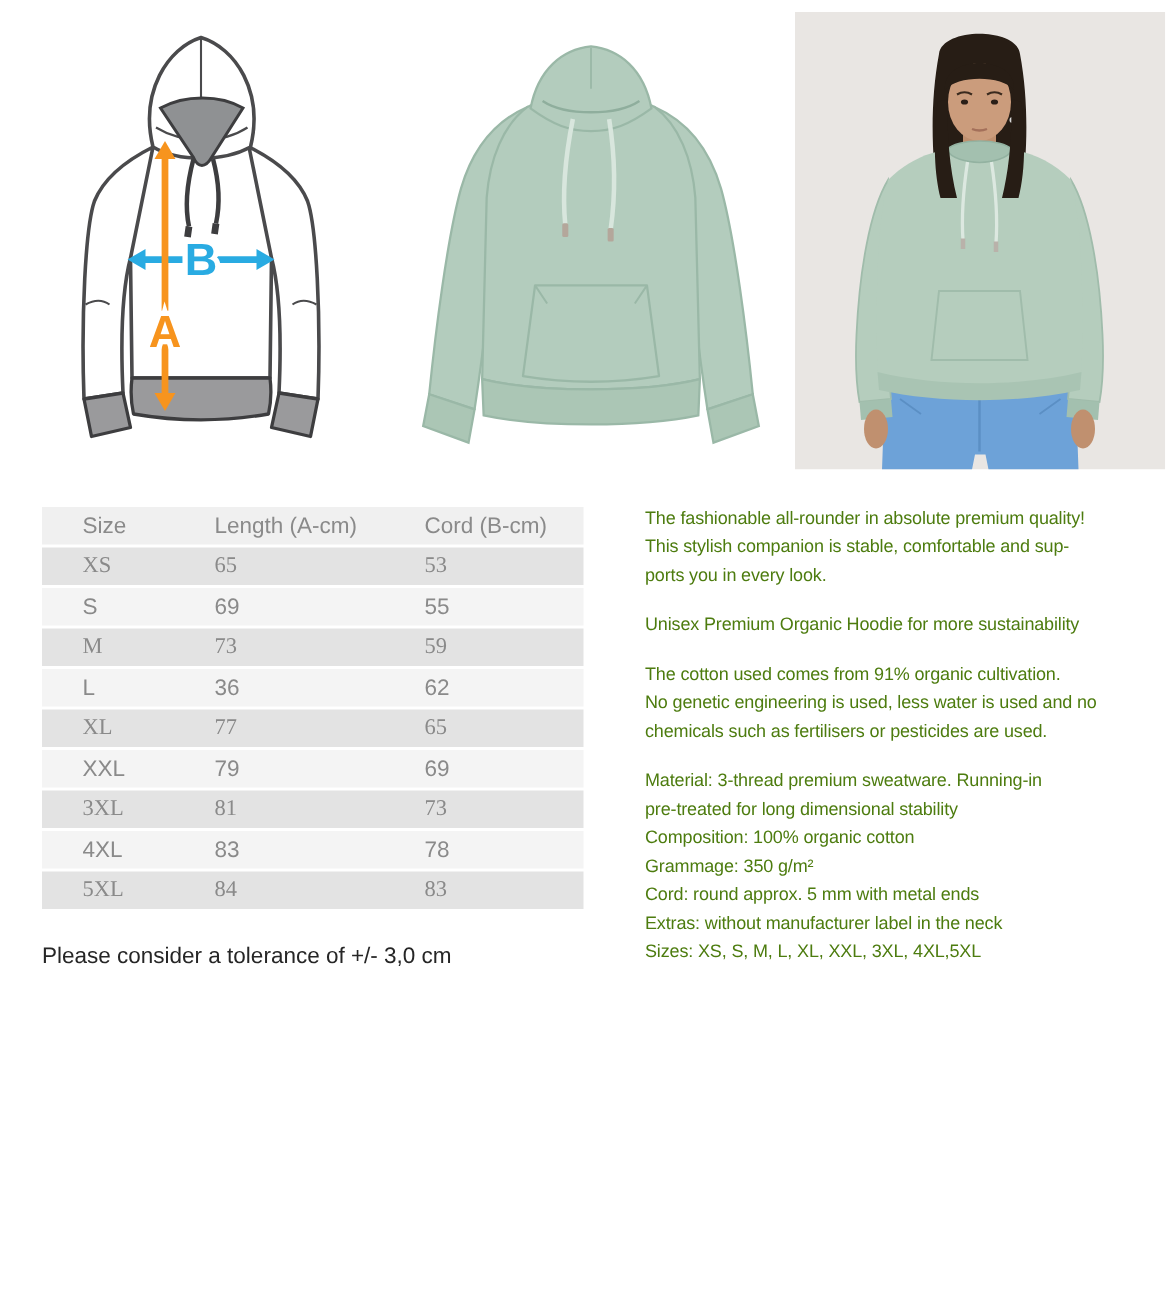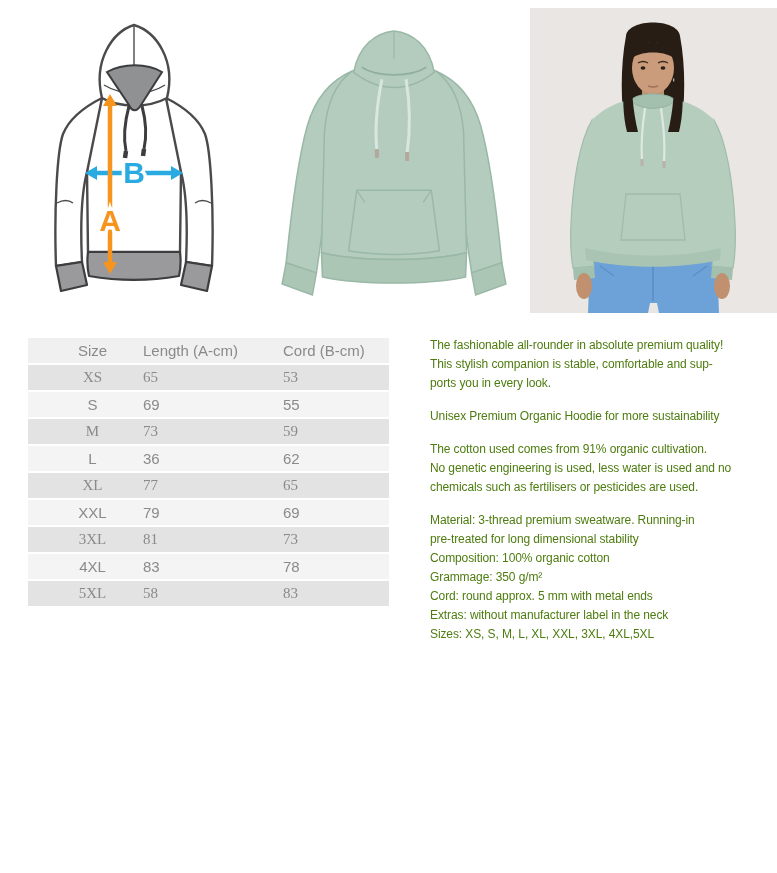--- a/index.html
+++ b/index.html
@@ -10,21 +10,21 @@
   .img-panel{position:absolute;}
   .diagram-panel{left:30px;top:18px;width:220px;height:292px;}
   .flat-panel{left:268px;top:8px;width:252px;height:304px;}
   .model-panel{left:530px;top:8px;width:247px;height:305px;}
   .img-panel svg{display:block;width:100%;height:100%;}
 
   
   .chart{position:absolute;left:28px;top:338px;width:361px;font-size:15px;color:#8a8a8a;}
   .chart .row{display:grid;grid-template-columns:115px 140px 1fr;align-items:center;
               height:25px;margin-bottom:2px;}
-  .chart .row > span:first-child{padding-left:14px;text-align:center;}
+  .chart .row > span:first-child{padding-left:27px;}
   .chart .thead{background:#f0f0f0;}
   .chart .odd{background:#e3e3e3;font-family:Liberation Serif, serif;}
   .chart .even{background:#f4f4f4;}
 
   .tolerance{position:absolute;left:28px;top:629px;font-size:15px;color:#262626;}
 
   
   .desc{position:absolute;left:412px;top:336px;width:352px;color:#4d7c0f;
         font-size:12px;line-height:19px;letter-spacing:-0.1px;margin-left:18px;}
   .desc p{margin:0 0 14px 0;white-space:pre-line;}
@@ -193,25 +193,26 @@
       <span>81</span>
       <span>73</span>
     </div>
     <div class="row even">
       <span>4XL</span>
       <span>83</span>
       <span>78</span>
     </div>
     <div class="row odd">
       <span>5XL</span>
-      <span>58</span>
+      <span>84</span>
       <span>83</span>
     </div>
   </div>
 
+  <div class="tolerance">Please consider a tolerance of +/- 3,0 cm</div>
 
   <div class="desc">
     <p>The fashionable all-rounder in absolute premium quality!
 This stylish companion is stable, comfortable and sup-
 ports you in every look.</p>
     <p>Unisex Premium Organic Hoodie for more sustainability</p>
     <p>The cotton used comes from 91% organic cultivation.
 No genetic engineering is used, less water is used and no
 chemicals such as fertilisers or pesticides are used.</p>
     <p>Material: 3-thread premium sweatware. Running-in

